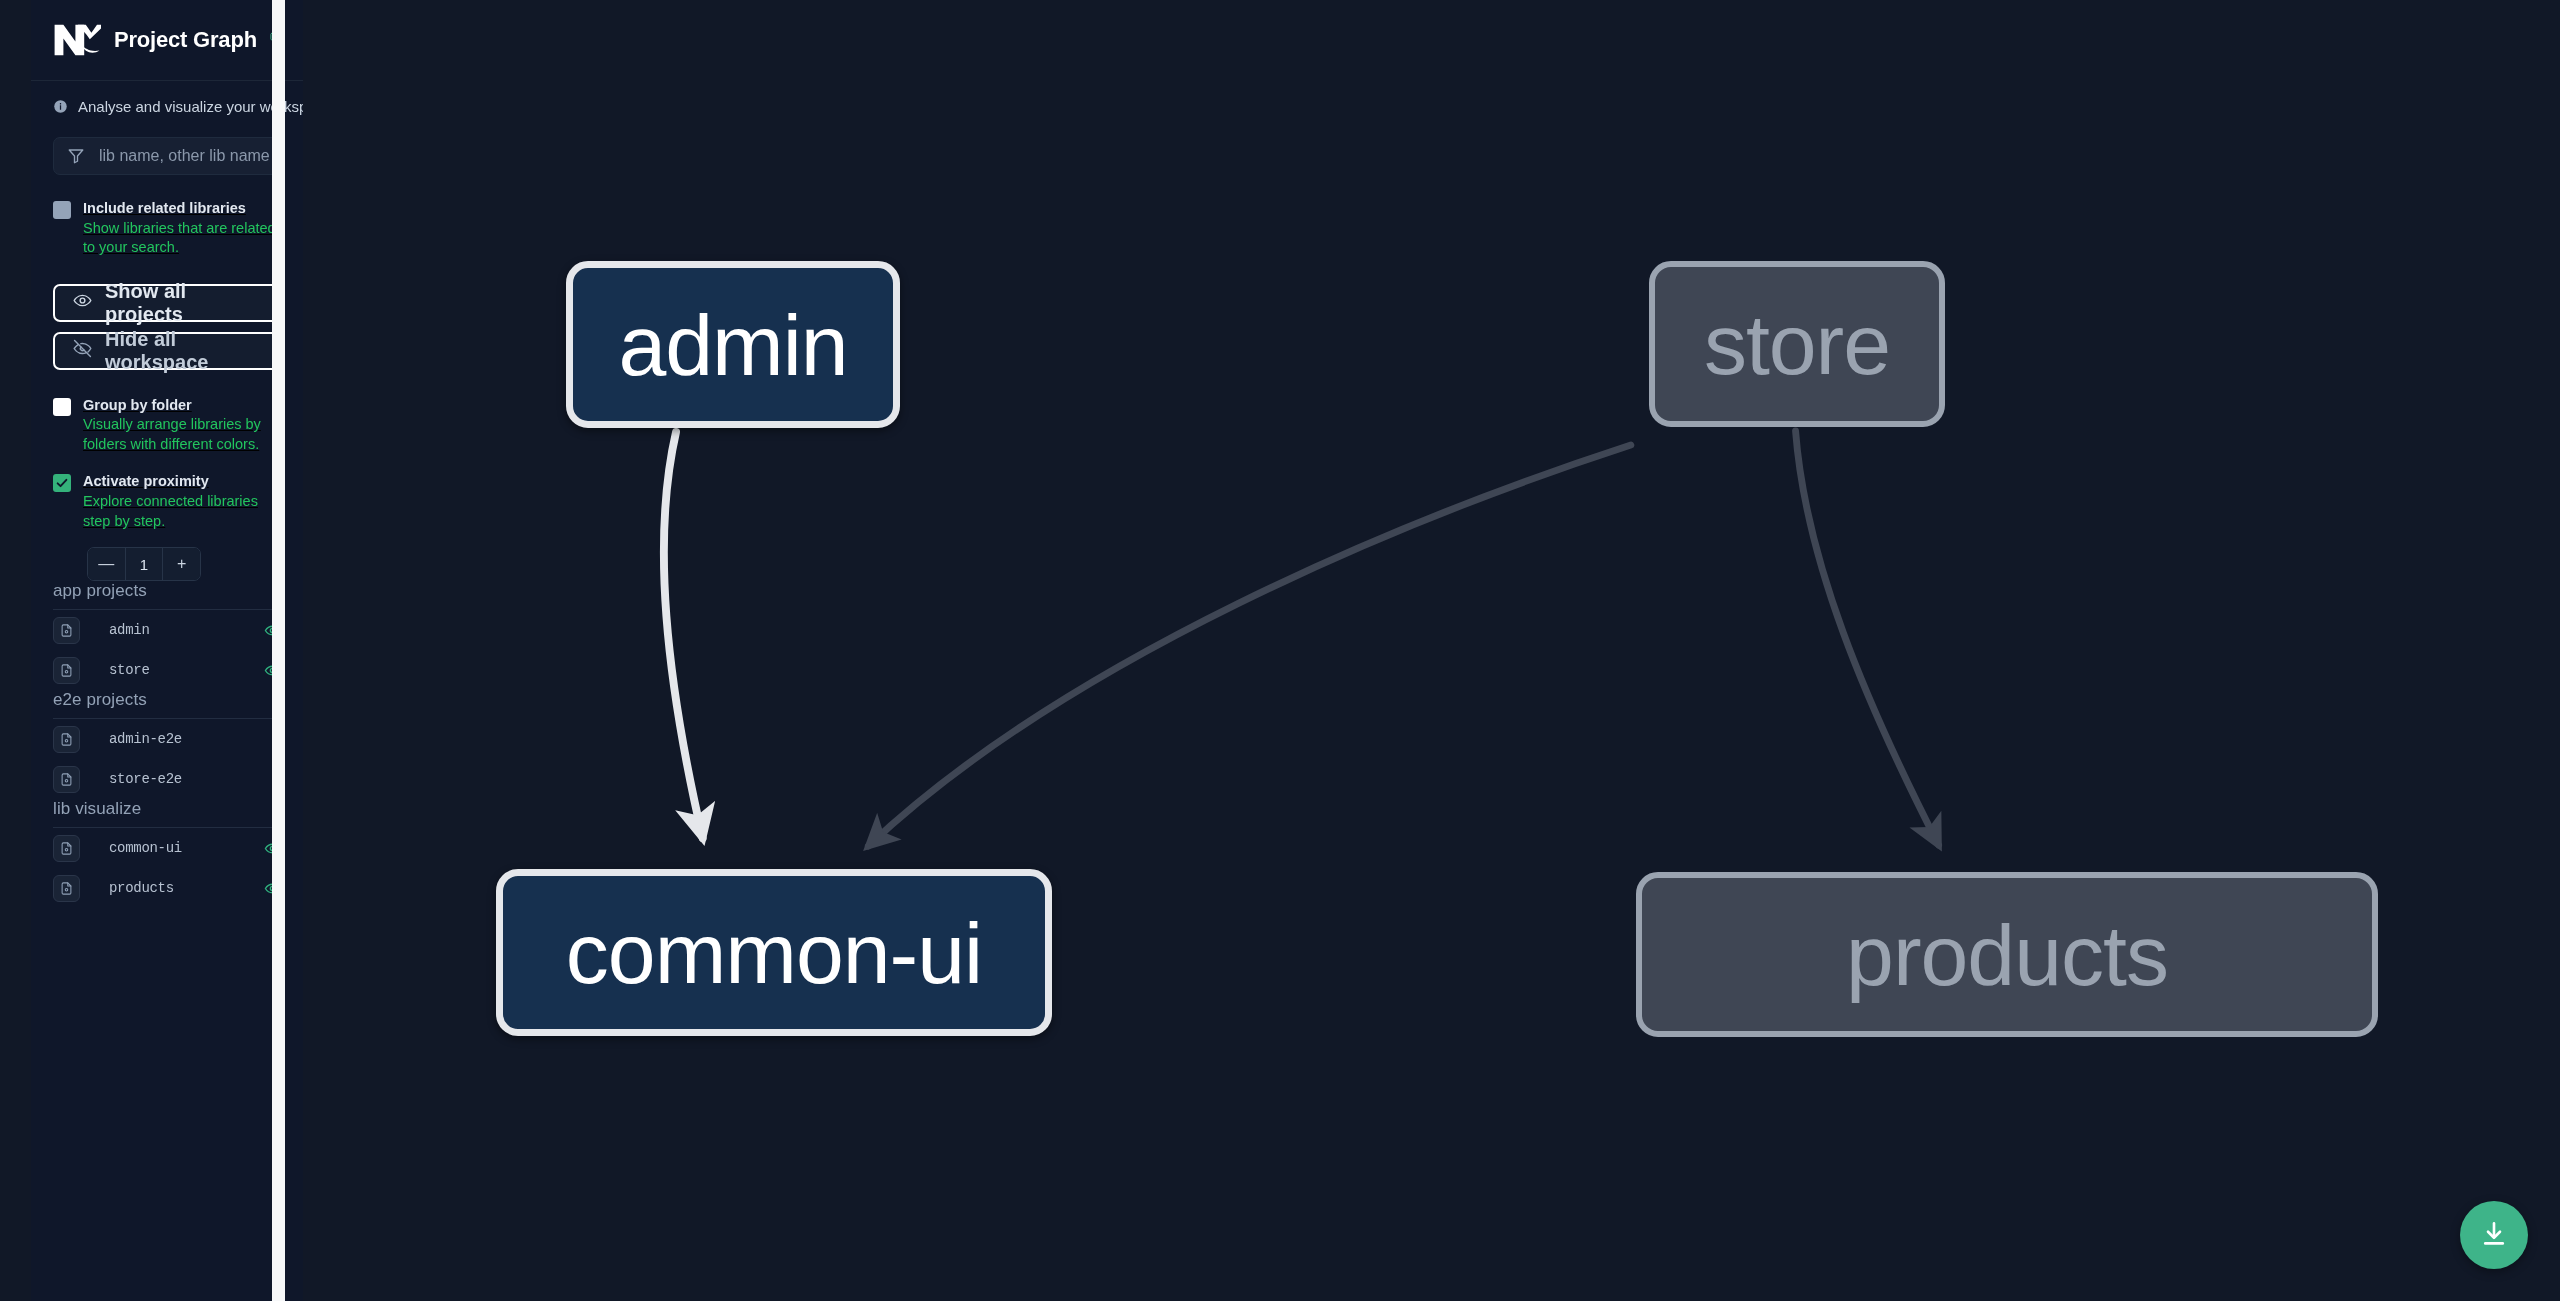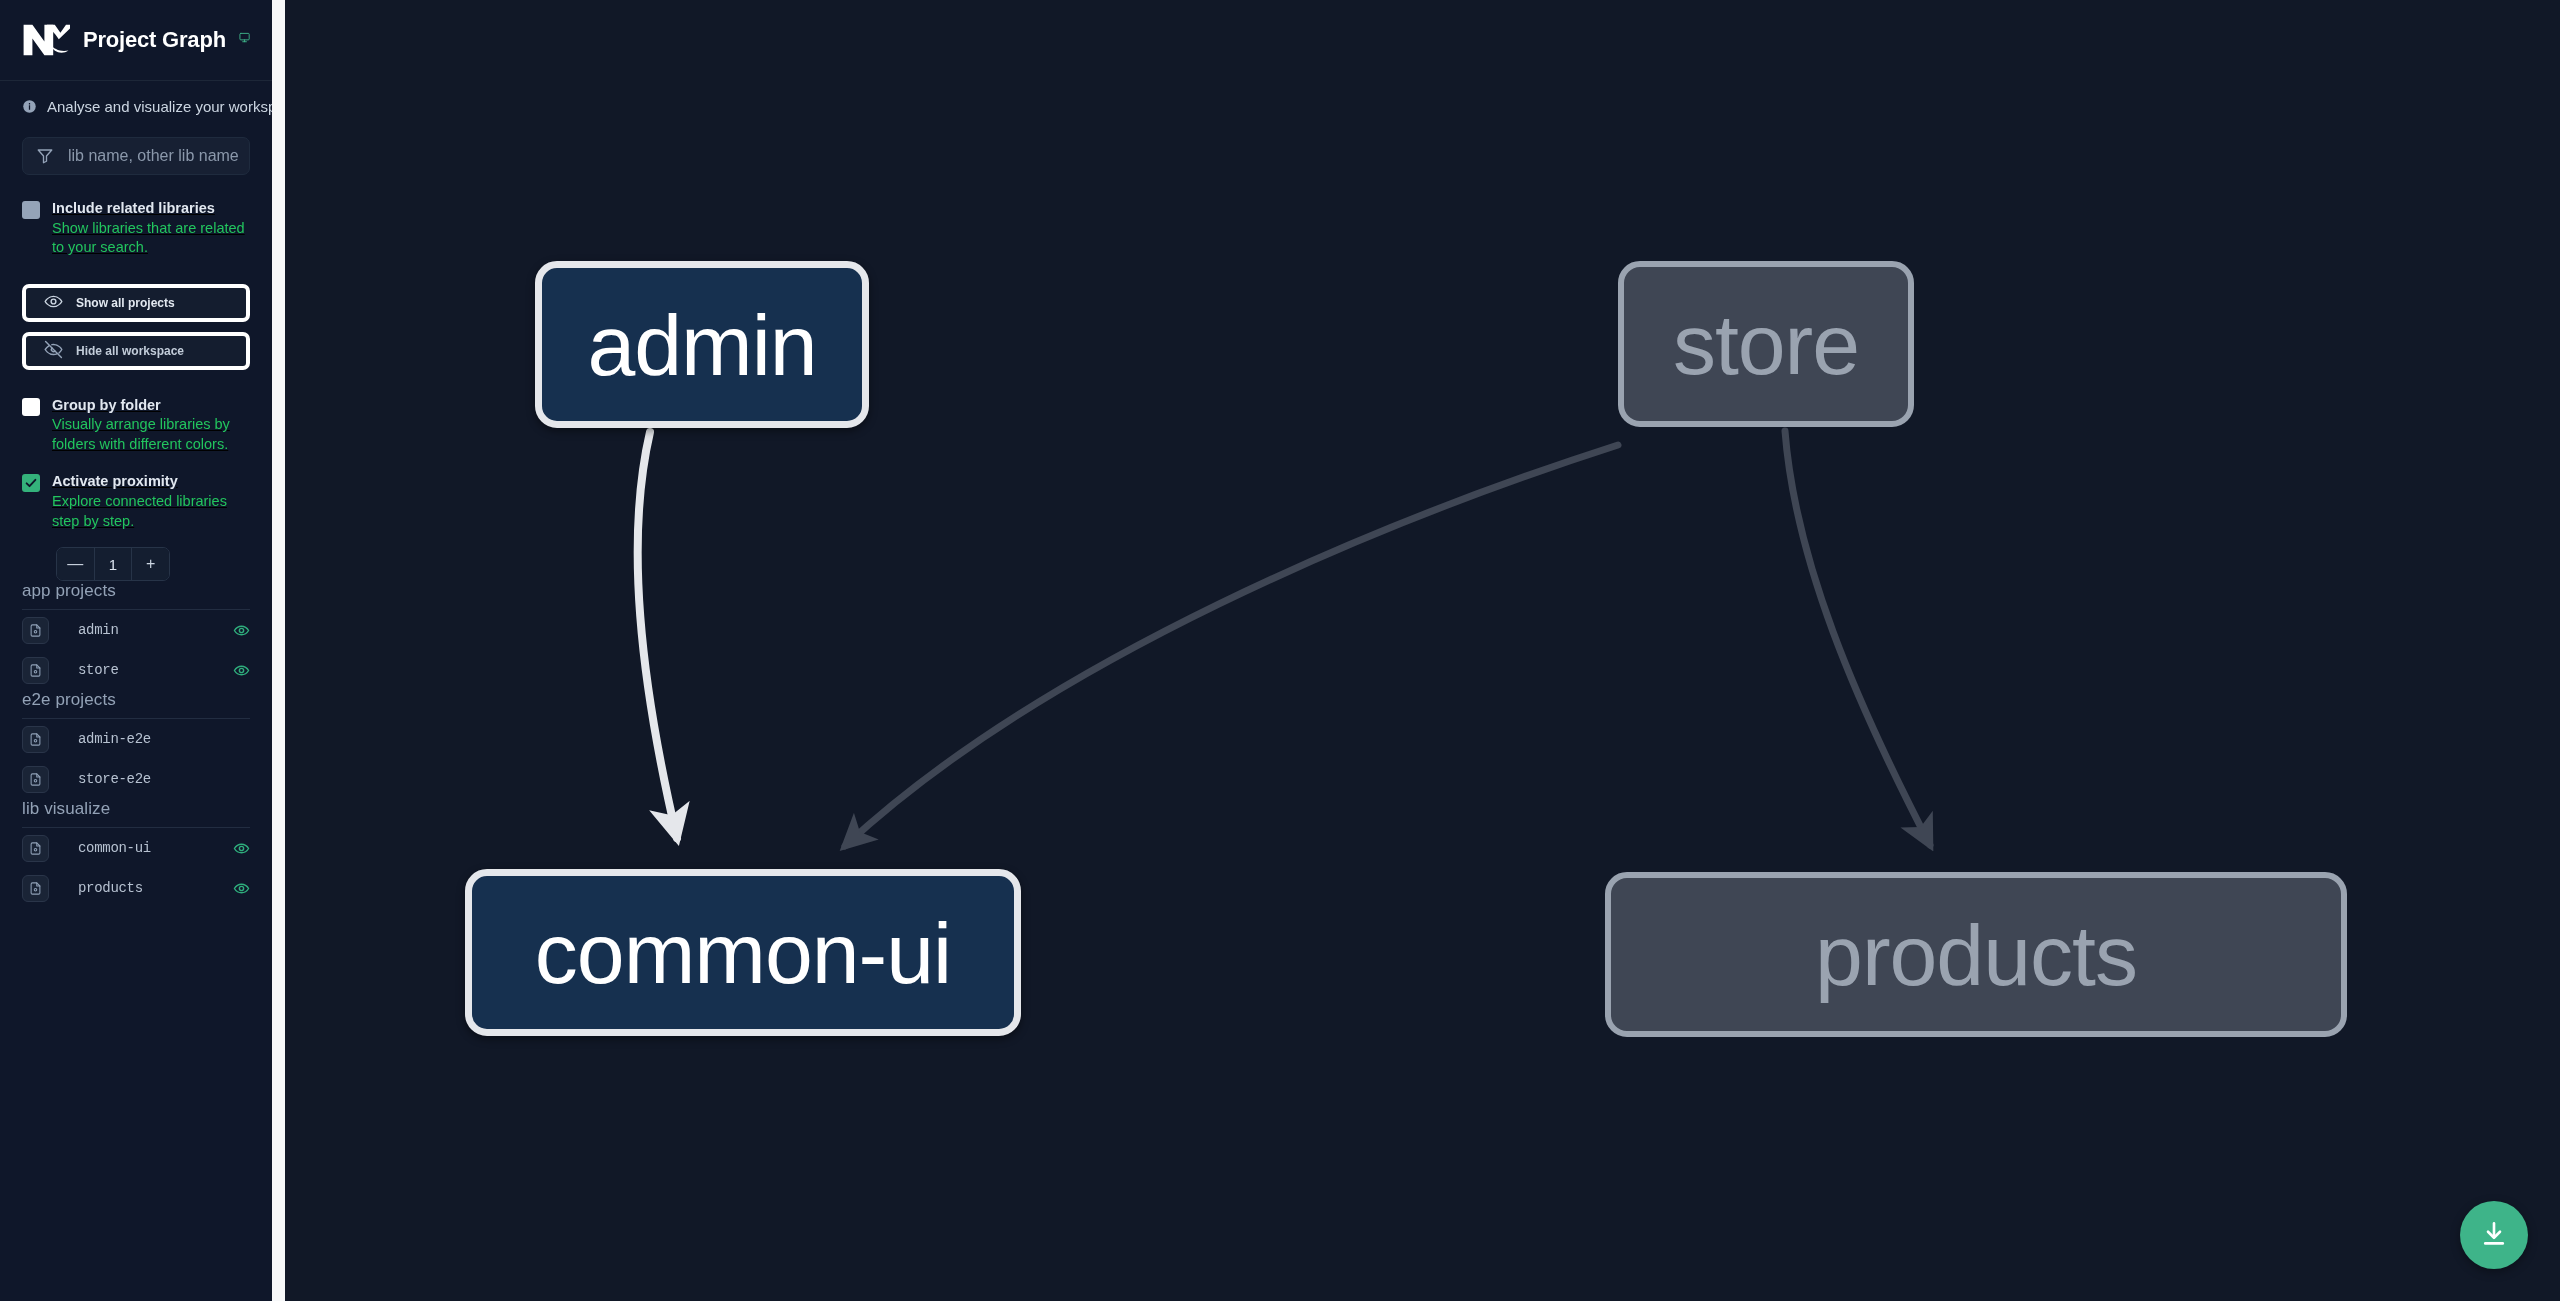--- a/index.html
+++ b/index.html
@@ -2,21 +2,21 @@
 <html><head>
 <meta charset="utf-8">
 <style>
   * { box-sizing: border-box; margin: 0; padding: 0; }
   html, body {
     width: 2560px; height: 1301px;
     background: #111827;
     font-family: "Liberation Sans", sans-serif;
     overflow: hidden;
   }
-  #app { position: relative; width: 2560px; height: 1050px; display: flex; }
+  #app { position: relative; width: 2560px; height: 1050px; display: flex; padding-left: 31px; }
 
   
   #sidebar {
     position: relative;
     width: 272px; height: 1301px;
     background: #0f172a;
     flex: 0 0 272px;
     overflow: hidden;
   }
   #sidebar-divider {
@@ -76,24 +76,24 @@
   .cb.green  { background: #34b27b; }
   .cb svg { width: 14px; height: 14px; color: #0f172a; }
   .opt-txt { min-width: 0; }
   .opt-title { color: #e2e8f0; font-size: 14.5px; font-weight: 700; line-height: 1.35; }
   .opt-desc  { color: #22c55e; font-size: 14.5px; line-height: 1.35; }
 
   .sb-btns { padding: 0 22px; margin-top: 26px; display:flex; flex-direction:column; gap: 10px; }
   .sb-btn {
     height: 38px; border-radius: 7px;
     background: #18223399;
-    border: 4px solid #ffffff;
+    border: 2px solid #ffffff;
     display: flex; align-items: center; gap: 13px;
     padding: 0 18px;
-    color: #e2e8f0; font-size: 12px; font-weight: 700;
+    color: #e2e8f0; font-size: 20px; font-weight: 700;
     cursor: pointer;
   }
   .sb-btn svg { width: 19px; height: 19px; flex:0 0 19px; }
   .sb-btn.show svg { color: #cbd5e1; }
   .sb-btn.hide { color: #c2ccd9; }
   .sb-btn.hide svg { color: #94a3b8; }
 
   .stepper {
     margin: 16px 22px 0 22px;
     height: 34px; width: 114px; margin-left: 56px;

